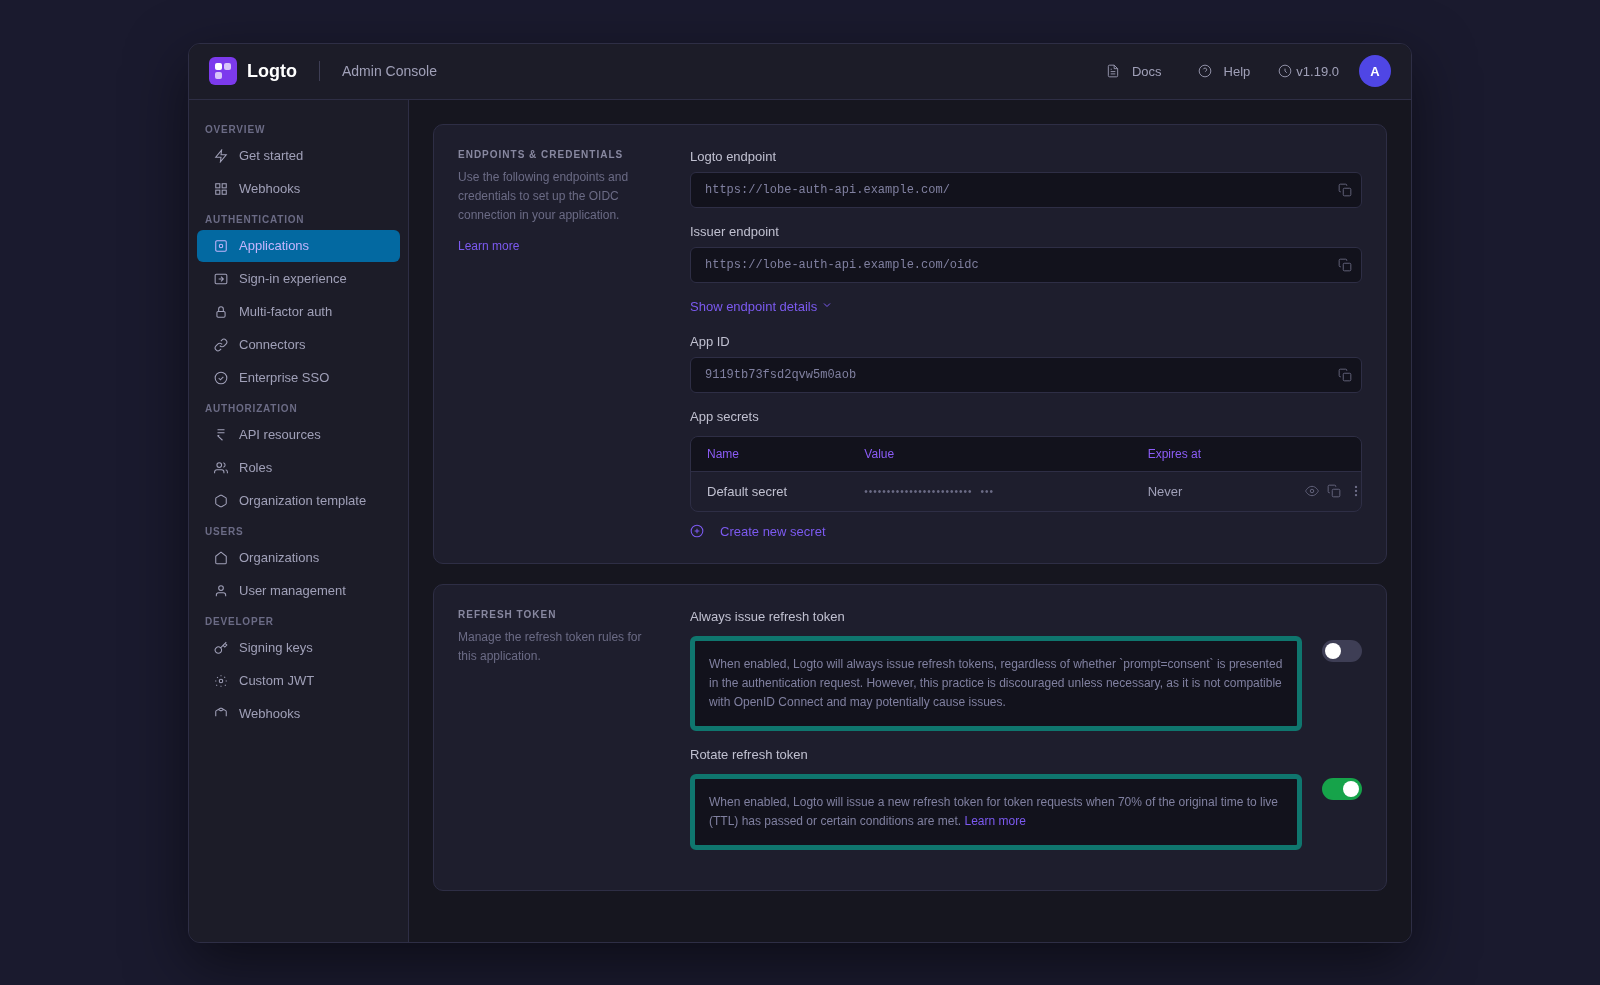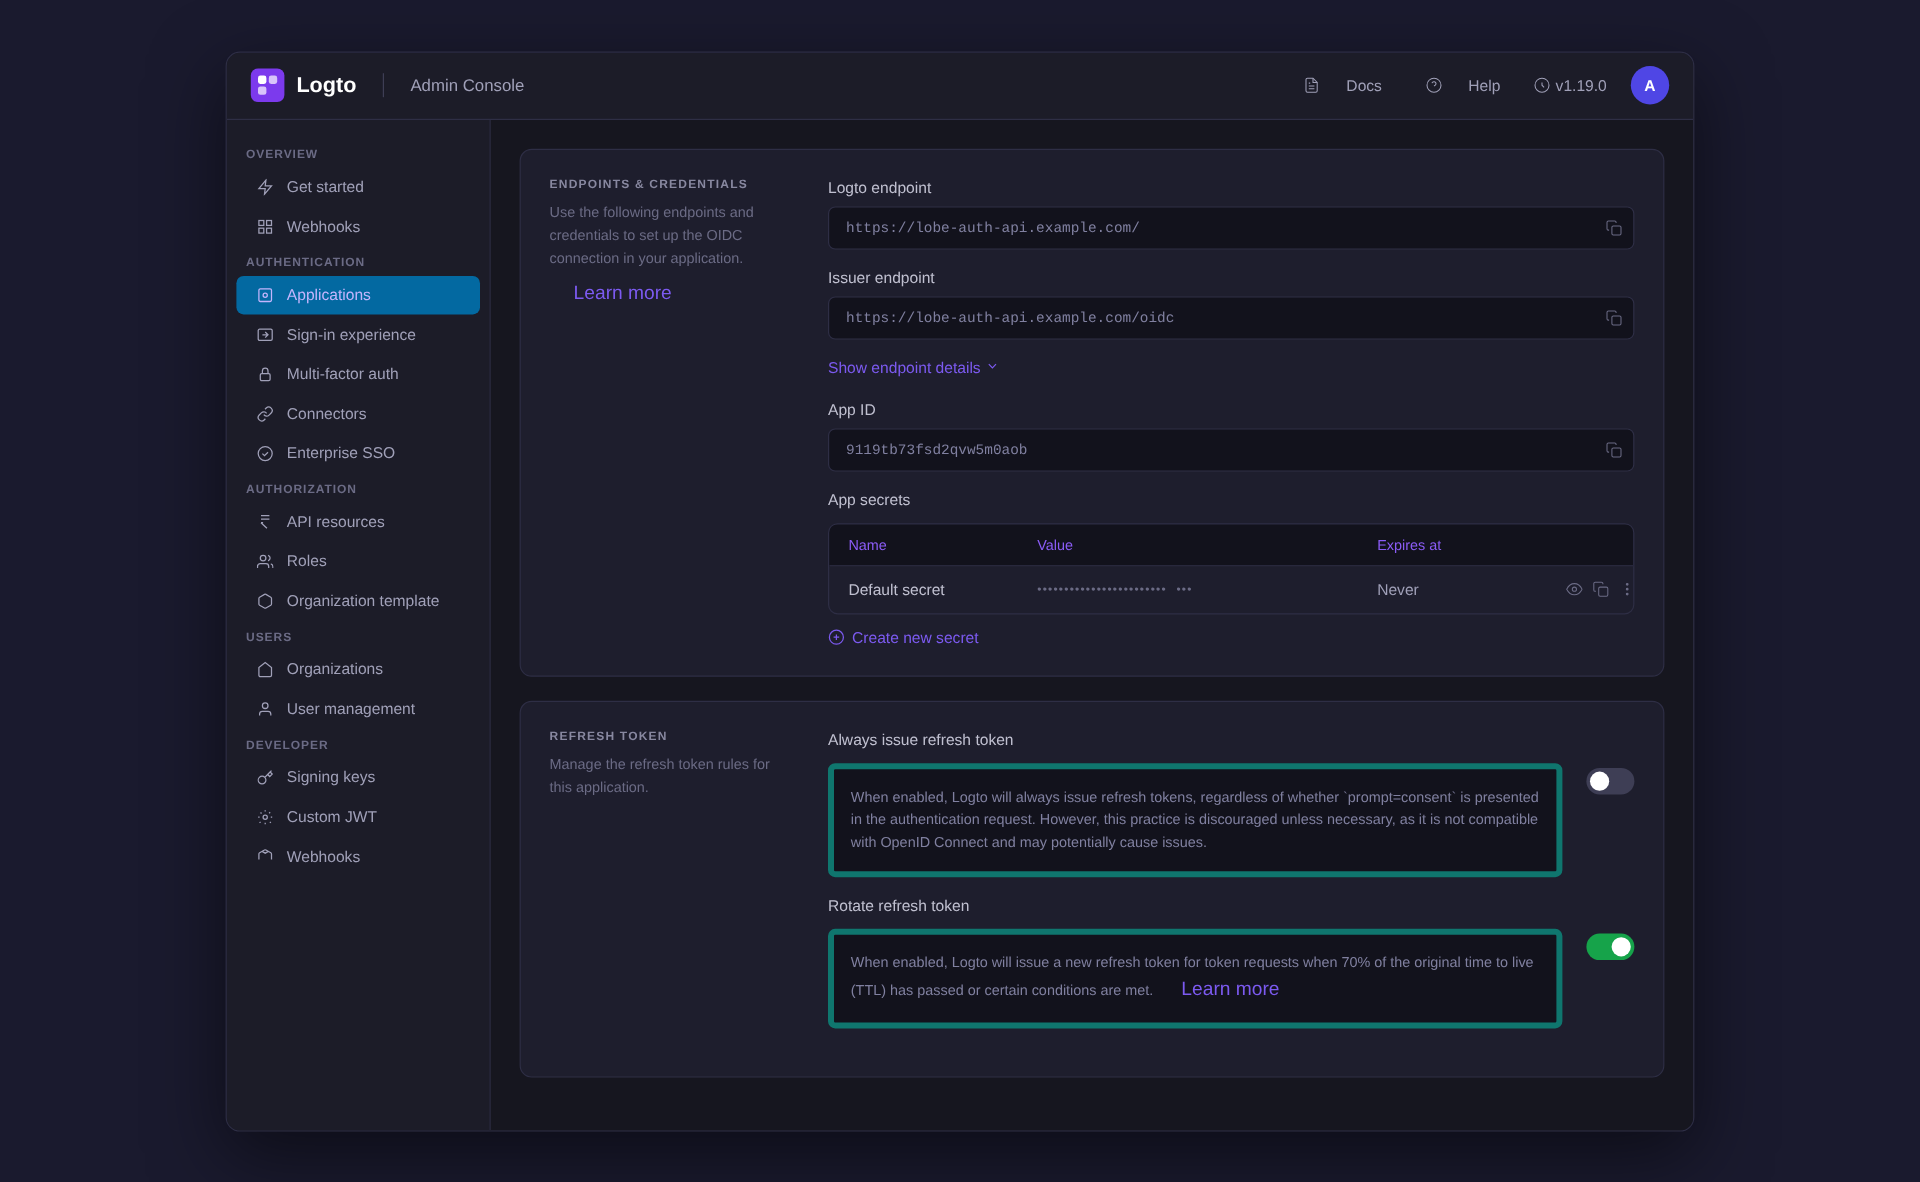--- a/index.html
+++ b/index.html
@@ -67,21 +67,21 @@
     }
     .header-right {
       margin-left: auto;
       display: flex;
       align-items: center;
       gap: 20px;
     }
     .header-btn {
       display: flex;
       align-items: center;
-      gap: 22px;
+      gap: 12px;
       color: #a0a0b8;
       font-size: 13px;
       cursor: pointer;
       background: none;
       border: none;
       padding: 4px 8px;
       border-radius: 6px;
     }
     .version-badge {
       color: #a0a0b8;
@@ -179,22 +179,21 @@
       margin-bottom: 8px;
     }
     .card-description {
       color: #6b6b85;
       font-size: 12px;
       line-height: 1.6;
     }
     .card-link {
       color: #7c5af0;
       text-decoration: none;
-      font-size: 16px;
-      margin-left: 20px;
+      font-size: 12px;
     }
     .card-right {
       flex: 1;
     }
     .field-label {
       color: #c0c0d0;
       font-size: 13px;
       font-weight: 500;
       margin-bottom: 8px;
     }
@@ -296,21 +295,21 @@
       font-size: 14px;
     }
     .create-secret-btn {
       color: #7c5af0;
       font-size: 13px;
       cursor: pointer;
       background: none;
       border: none;
       display: flex;
       align-items: center;
-      gap: 6px;
+      gap: 16px;
     }
     
     .toggle-row {
       display: flex;
       align-items: flex-start;
       justify-content: space-between;
       gap: 20px;
       margin-bottom: 16px;
     }
     .toggle-label {

